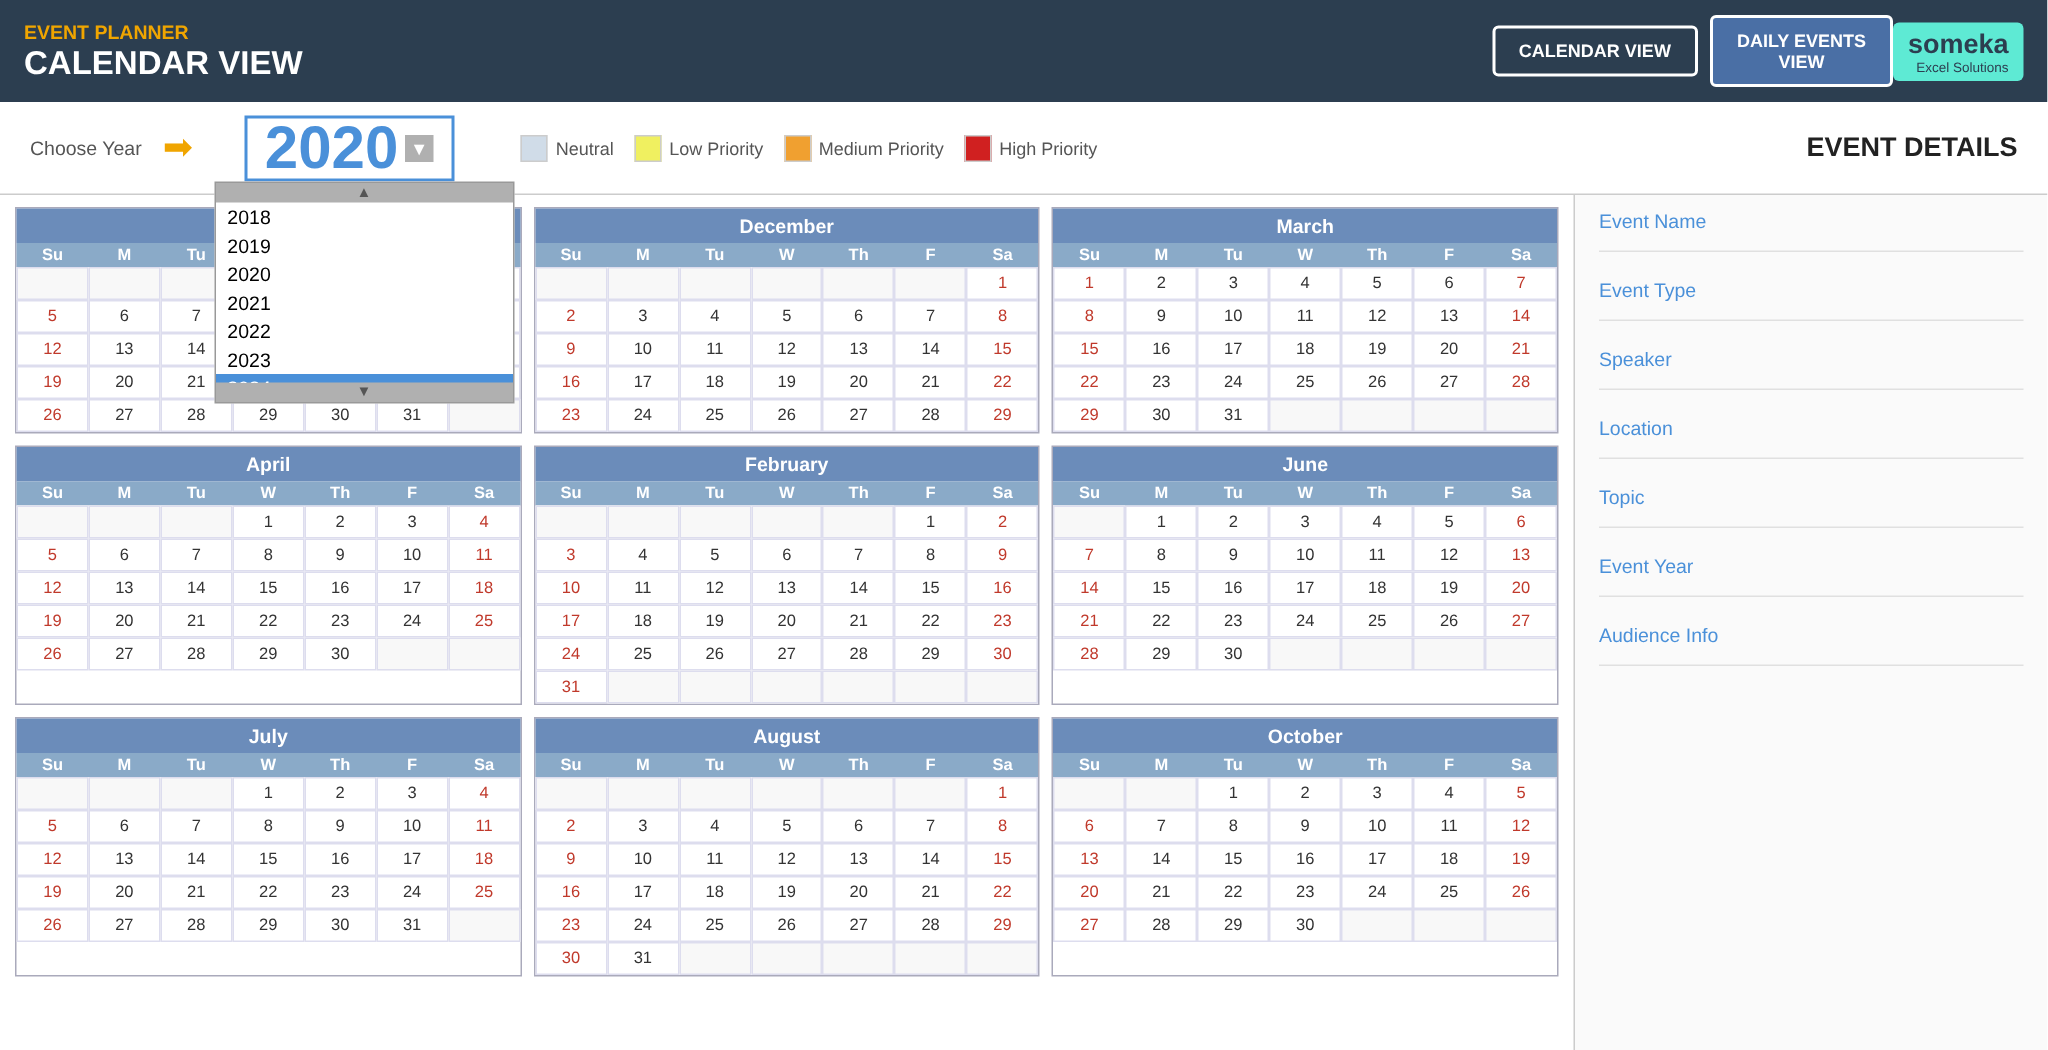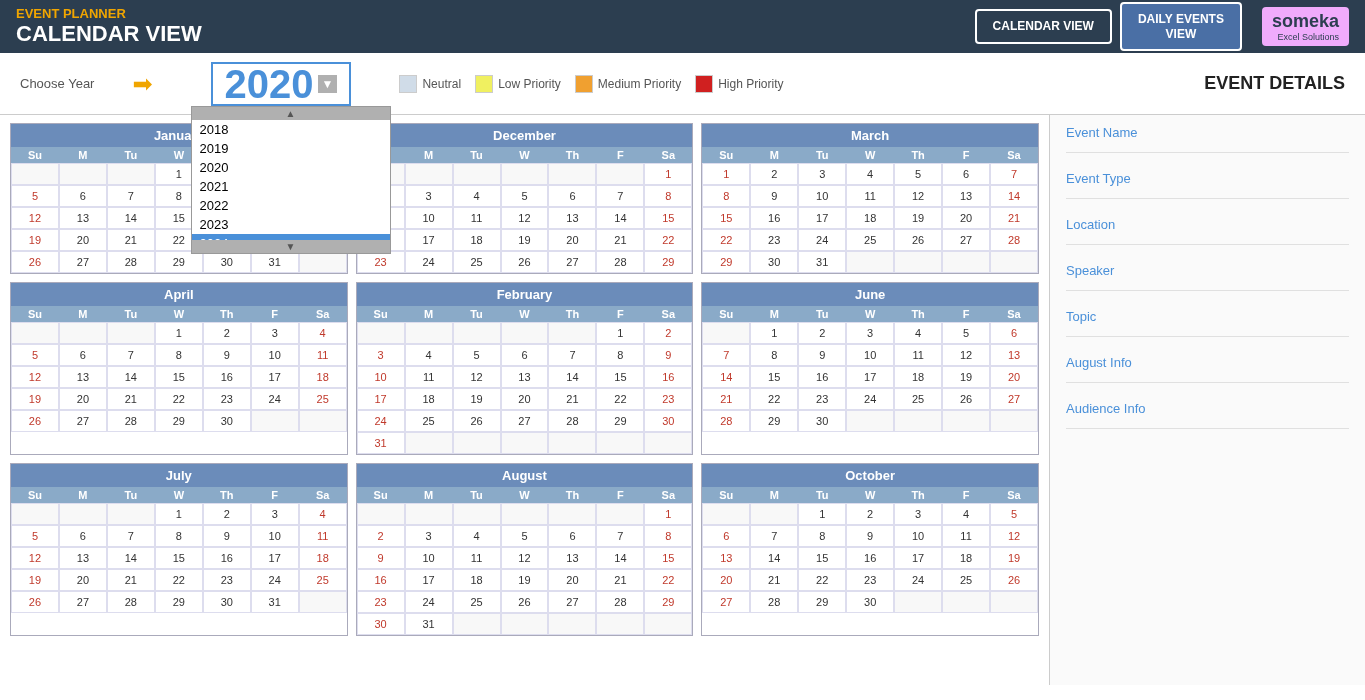--- a/index.html
+++ b/index.html
@@ -1,45 +1,45 @@
 <!DOCTYPE html>
 <html><head>
   <meta charset="utf-8">
   <style>
     * { box-sizing: border-box; margin: 0; padding: 0; }
     body { font-family: Arial, sans-serif; background: #fff; width: 1365px; height: 700px; overflow: hidden; }
 
     
-    .header { background: #2c3e50; height: 53px; display: flex; align-items: center; padding: 0 16px; }
+    .header { background: #2c3e50; height: 68px; display: flex; align-items: center; padding: 0 16px; }
     .header-titles { flex: 1; }
     .header-event-planner { color: #f0a500; font-size: 13px; font-weight: bold; text-transform: uppercase; }
     .header-calendar-view { color: #fff; font-size: 22px; font-weight: bold; text-transform: uppercase; }
     .header-buttons { display: flex; gap: 8px; align-items: center; }
     .header-btn { padding: 8px 16px; font-size: 12px; font-weight: bold; text-transform: uppercase; cursor: pointer; border: 2px solid #fff; border-radius: 4px; text-align: center; line-height: 1.2; }
     .btn-calendar-view { background: #2c3e50; color: #fff; }
     .btn-daily-events { background: #4a6fa5; color: #fff; }
-    .logo-area { margin-left: 20px; background: #f0abfc; padding: 4px 10px; border-radius: 4px; }
+    .logo-area { background: #5eead4; padding: 4px 10px; border-radius: 4px; }
     .logo-someka { font-size: 18px; font-weight: bold; color: #2c3e50; }
     .logo-sub { font-size: 9px; color: #2c3e50; display: block; text-align: right; }
 
     
-    .top-bar { background: #fff; border-bottom: 1px solid #ccc; height: 62px; display: flex; align-items: center; padding: 0 20px; gap: 32px; }
+    .top-bar { background: #fff; border-bottom: 1px solid #ccc; height: 62px; display: flex; align-items: center; padding: 0 20px; gap: 8px; }
     .choose-year-label { font-size: 13px; color: #555; white-space: nowrap; }
     .year-arrow { color: #f0a500; font-size: 24px; margin: 0 6px; }
     .year-dropdown-wrapper { position: relative; display: inline-block; padding-left: 20px; }
     .year-display { font-size: 40px; color: #4a90d9; font-weight: bold; border: 2px solid #4a90d9; padding: 0 12px; min-width: 140px; text-align: center; line-height: 1; display: flex; align-items: center; gap: 4px; }
     .year-display-text { flex: 1; text-align: center; }
     .year-dropdown-btn { background: #b0b0b0; border: none; cursor: pointer; padding: 2px 4px; font-size: 12px; color: #fff; height: 100%; }
 
     .year-dropdown-menu { position: absolute; top: 100%; left: 0; background: #fff; border: 1px solid #999; z-index: 100; min-width: 200px; }
     .year-dropdown-scroll { max-height: 120px; overflow-y: scroll; }
     .year-option { padding: 2px 8px; font-size: 13px; cursor: pointer; }
     .year-option.selected { background: #4a90d9; color: #fff; }
 
-    .legend { display: flex; gap: 14px; align-items: flex-start; margin-left: 16px; }
+    .legend { display: flex; gap: 14px; align-items: flex-start; margin-left: 36px; }
     .legend-item { display: flex; align-items: center; gap: 5px; font-size: 12px; color: #555; }
     .legend-color { width: 18px; height: 18px; border: 1px solid #ccc; }
     .neutral-color { background: #d0dce8; }
     .low-color { background: #f0f060; border-color: #ccc; }
     .medium-color { background: #f0a030; }
     .high-color { background: #d02020; }
 
     .event-details-title { margin-left: auto; font-size: 18px; font-weight: bold; color: #222; text-align: center; }
 
     
@@ -595,28 +595,28 @@
       </div>
   </div>
   <div class="right-panel" id="event-fields-panel">
       <div class="event-field">
         <div class="event-field-label">Event Name</div>
       </div>
       <div class="event-field">
         <div class="event-field-label">Event Type</div>
       </div>
       <div class="event-field">
+        <div class="event-field-label">Speaker</div>
+      </div>
+      <div class="event-field">
         <div class="event-field-label">Location</div>
-      </div>
-      <div class="event-field">
-        <div class="event-field-label">Speaker</div>
       </div>
       <div class="event-field">
         <div class="event-field-label">Topic</div>
       </div>
       <div class="event-field">
-        <div class="event-field-label">August Info</div>
+        <div class="event-field-label">Event Year</div>
       </div>
       <div class="event-field">
         <div class="event-field-label">Audience Info</div>
       </div>
     </div>
 </div>
 
 </body></html>

